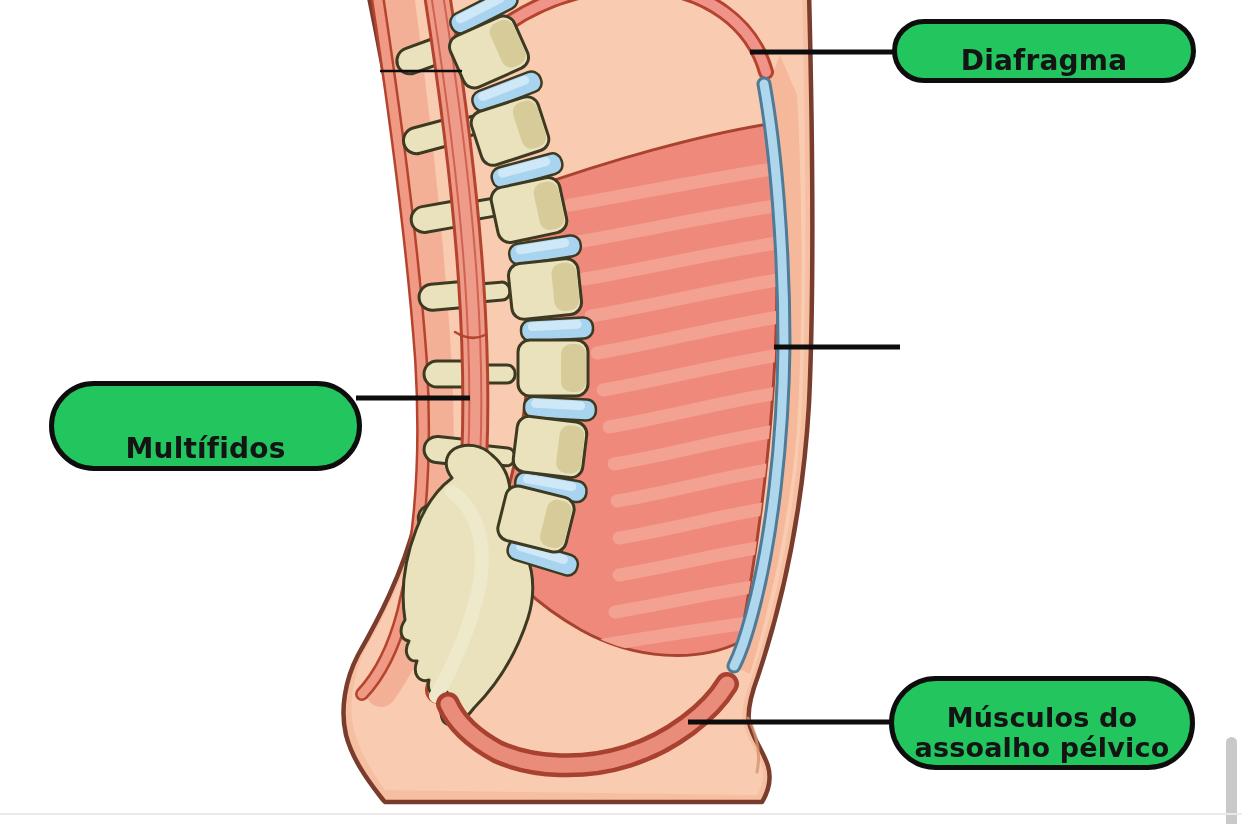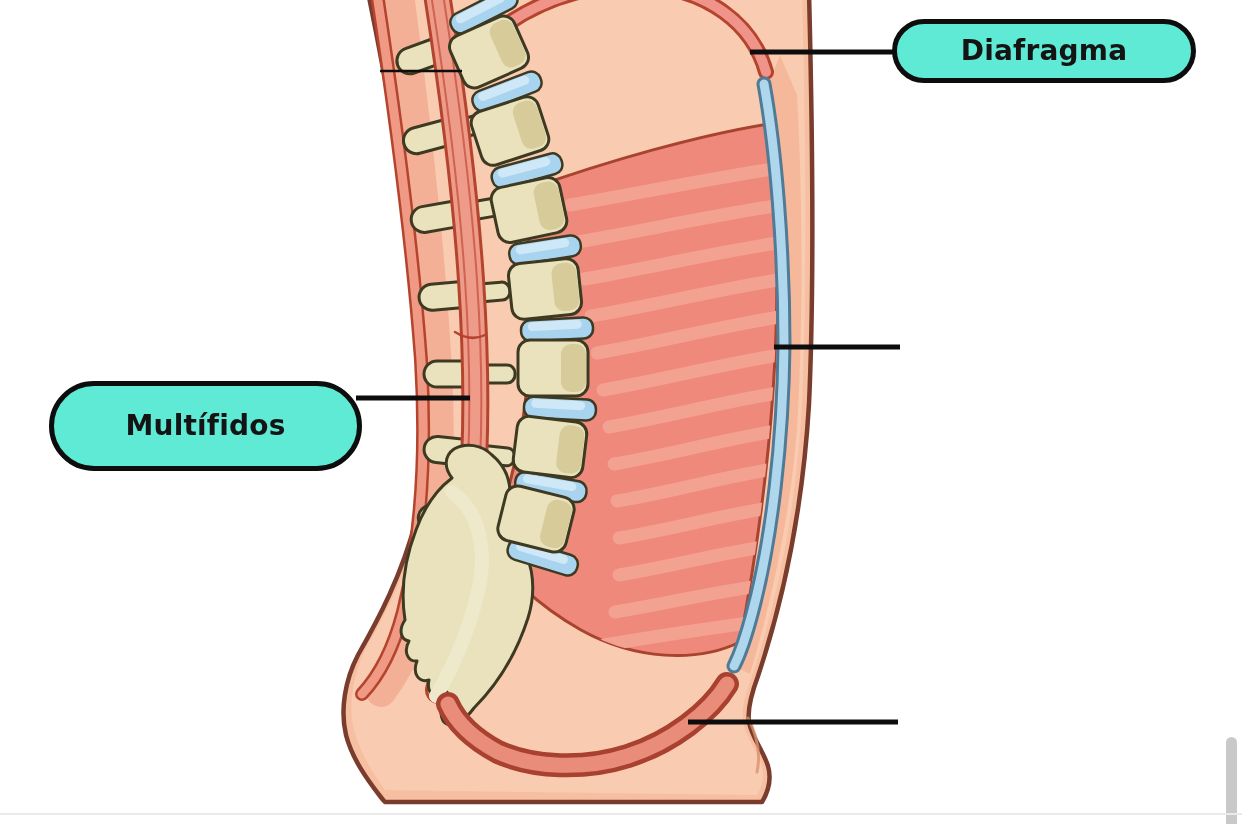--- a/index.html
+++ b/index.html
@@ -2,22 +2,22 @@
 <html><head>
 <meta charset="utf-8">
 <style>
   html,body{margin:0;padding:0;background:#ffffff;}
   .stage{
     position:relative;width:1242px;height:824px;overflow:hidden;background:#fff;
     font-family:"DejaVu Sans","Liberation Sans",sans-serif;
   }
   .stage svg{position:absolute;left:0;top:0;}
   .pill{
-    position:absolute;display:flex;align-items:center;justify-content:center;
-    background:#5eead4;border:5px solid #0d0d0d;border-radius:999px;
+    position:absolute;display:flex;align-items:flex-end;justify-content:center;
+    background:#22c55e;border:5px solid #0d0d0d;border-radius:999px;
     box-sizing:border-box;text-align:center;
     font-weight:700;font-size:28px;line-height:1.12;color:#141414;
     padding:2px 10px;letter-spacing:0.2px;
   }
   .pill-diaphragm{left:892px;top:19px;width:304px;height:64px;}
   .pill-transverse{left:892px;top:299px;width:304px;height:96px;}
   .pill-multifidus{left:49px;top:353px;width:313px;height:90px;margin-top:28px;}
   .pill-pelvic{left:889px;top:676px;width:306px;height:94px;font-size:27px;}
   .scroll-thumb{
     position:absolute;left:1226px;top:737px;width:11px;height:95px;
@@ -206,18 +206,21 @@
       <line x1="380" y1="71" x2="462" y2="71" stroke-width="2.5"></line>
     </g>
   </svg>
 
   <div class="pill pill-diaphragm">
     <span>Diafragma</span>
   </div>
   <div class="pill pill-multifidus">
     <span>Multífidos</span>
   </div>
+  <div class="pill pill-pelvic">
+    <span>Músculos do assoalho pélvico</span>
+  </div>
 
   <div class="scroll-thumb"></div>
 
   <div class="bottom-divider"></div>
 
 </div>
 
 </body></html>

